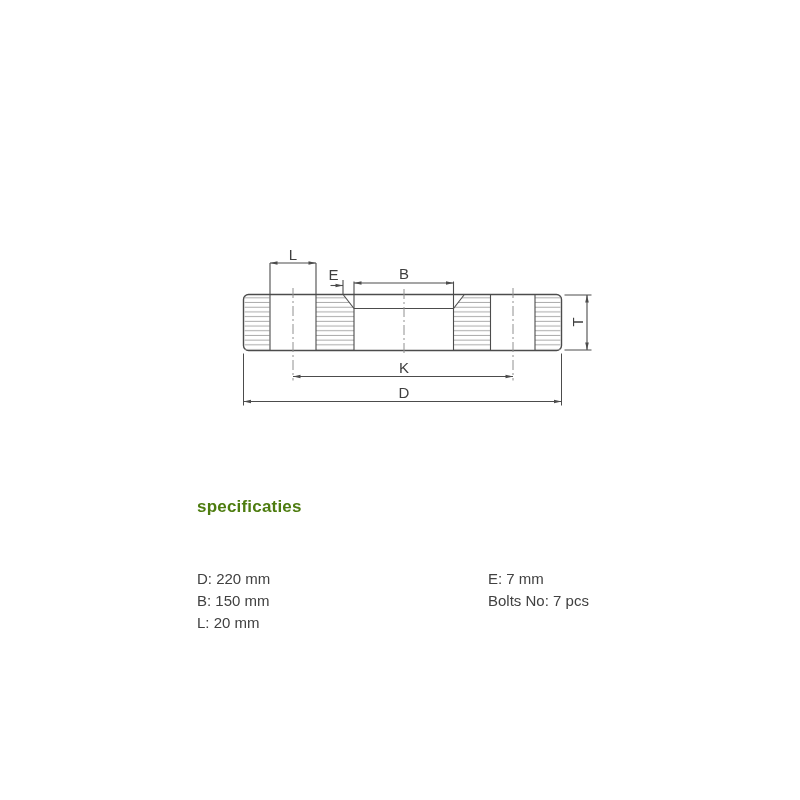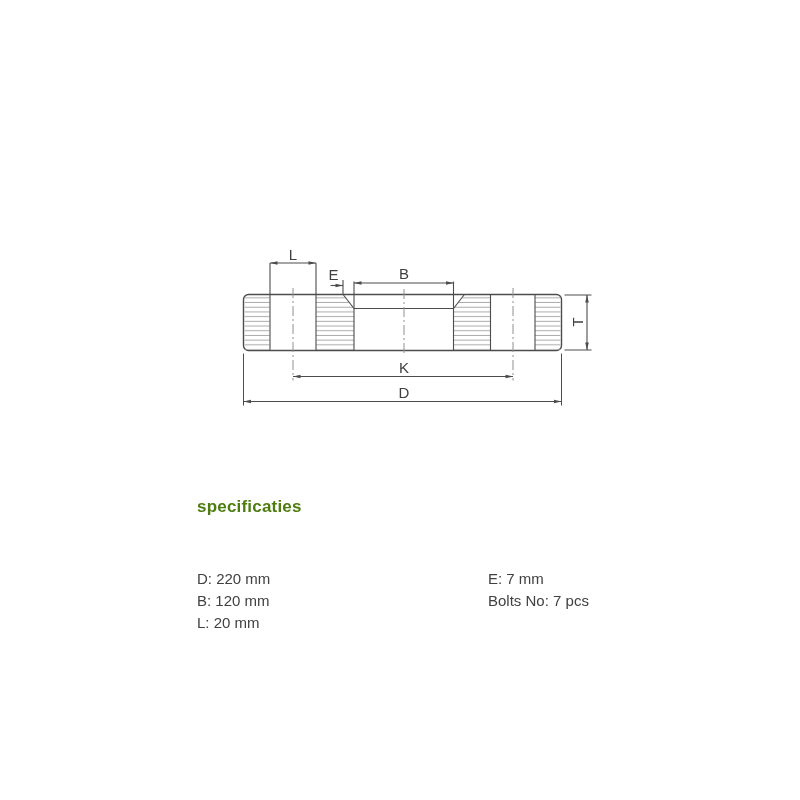--- a/index.html
+++ b/index.html
@@ -127,21 +127,21 @@
       <polygon points="587,295 585.2,302.5 588.8,302.5" fill="#4c4c4c"></polygon>
       <polygon points="587,350 585.2,342.5 588.8,342.5" fill="#4c4c4c"></polygon>
       <text class="dim-label" x="577.5" y="322" text-anchor="middle" dominant-baseline="central" transform="rotate(-90 577.5 322)">T</text>
     </g>
   </svg>
 
   <div class="specs-title">specificaties</div>
 
   <div class="specs-col col-1">
     <div>D: 220 mm</div>
-    <div>B: 120 mm</div>
+    <div>B: 150 mm</div>
     <div>L: 20 mm</div>
   </div>
 
 
   <div class="specs-col col-3">
     <div>E: 7 mm</div>
     <div>Bolts No: 7 pcs</div>
   </div>
 
 </div>

